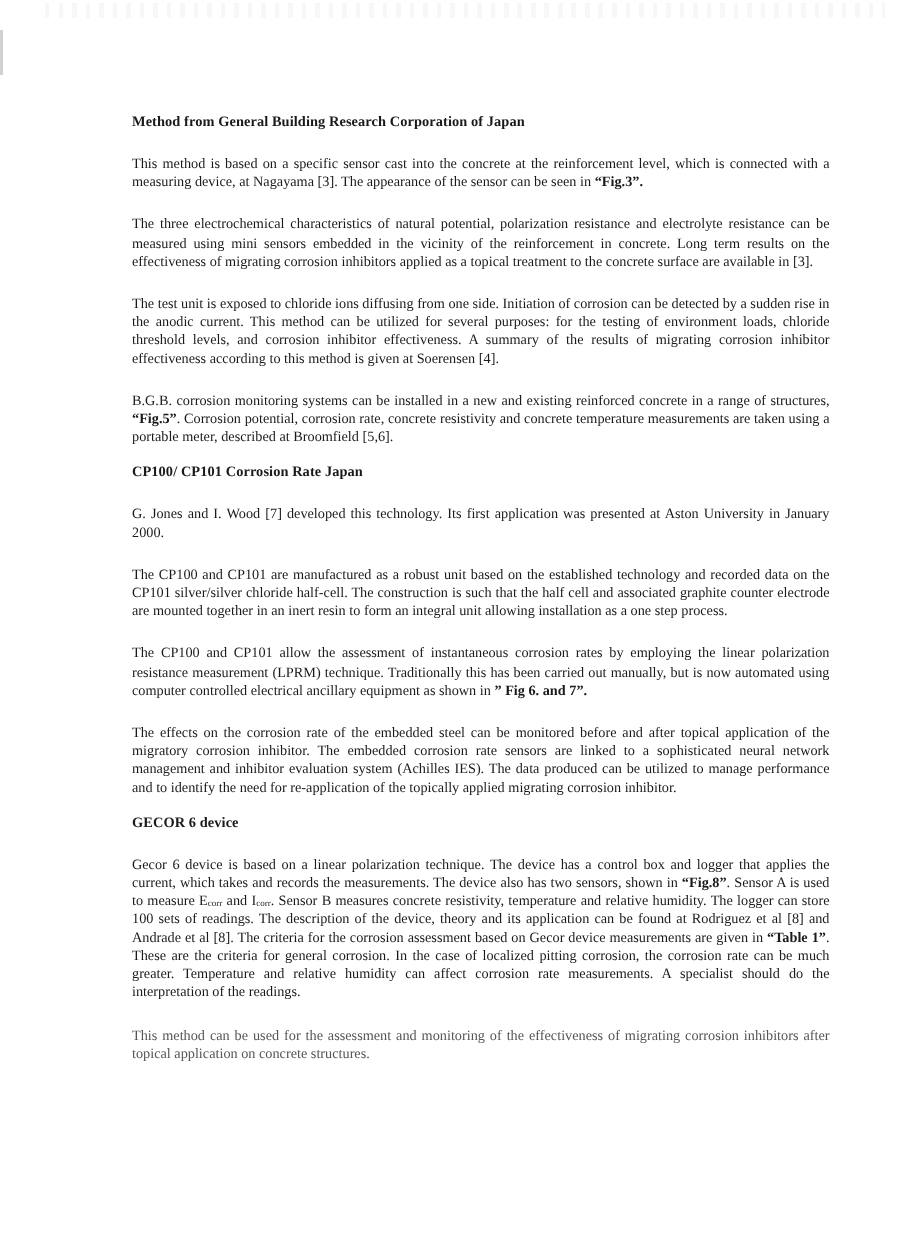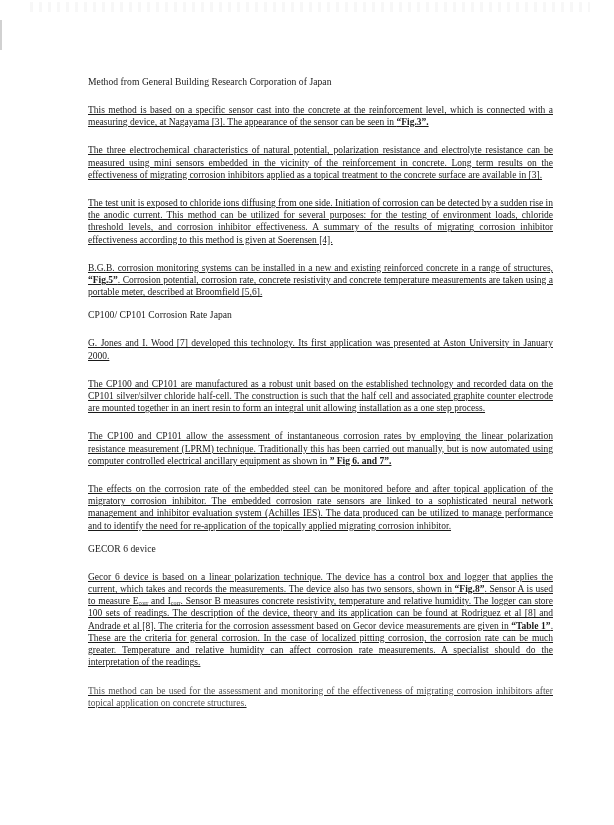--- a/index.html
+++ b/index.html
@@ -22,31 +22,30 @@
       background: rgba(0,0,0,0.18);
     }
     .page {
       position: absolute;
       left: 88px;
       top: 76px;
       width: 465px;
     }
     h2 {
       font-size: 9.6px;
-      font-weight: normal;
+      font-weight: bold;
       margin: 0 0 13px 0;
       line-height: 12px;
       letter-spacing: 0.05px;
     }
     p {
       font-size: 9.5px;
       line-height: 12.2px;
       margin: 16px 0 11px 0;
       text-align: justify;
-      text-decoration: underline;
     }
     .section { margin-bottom: 3px; }
     .ref { font-weight: bold; }
     sub { font-size: 6px; vertical-align: -1px; line-height: 0; }
     .faded { color: #555; }
   </style>
 </head>
 <body>
 
 <div class="scan-edge-top"></div>

